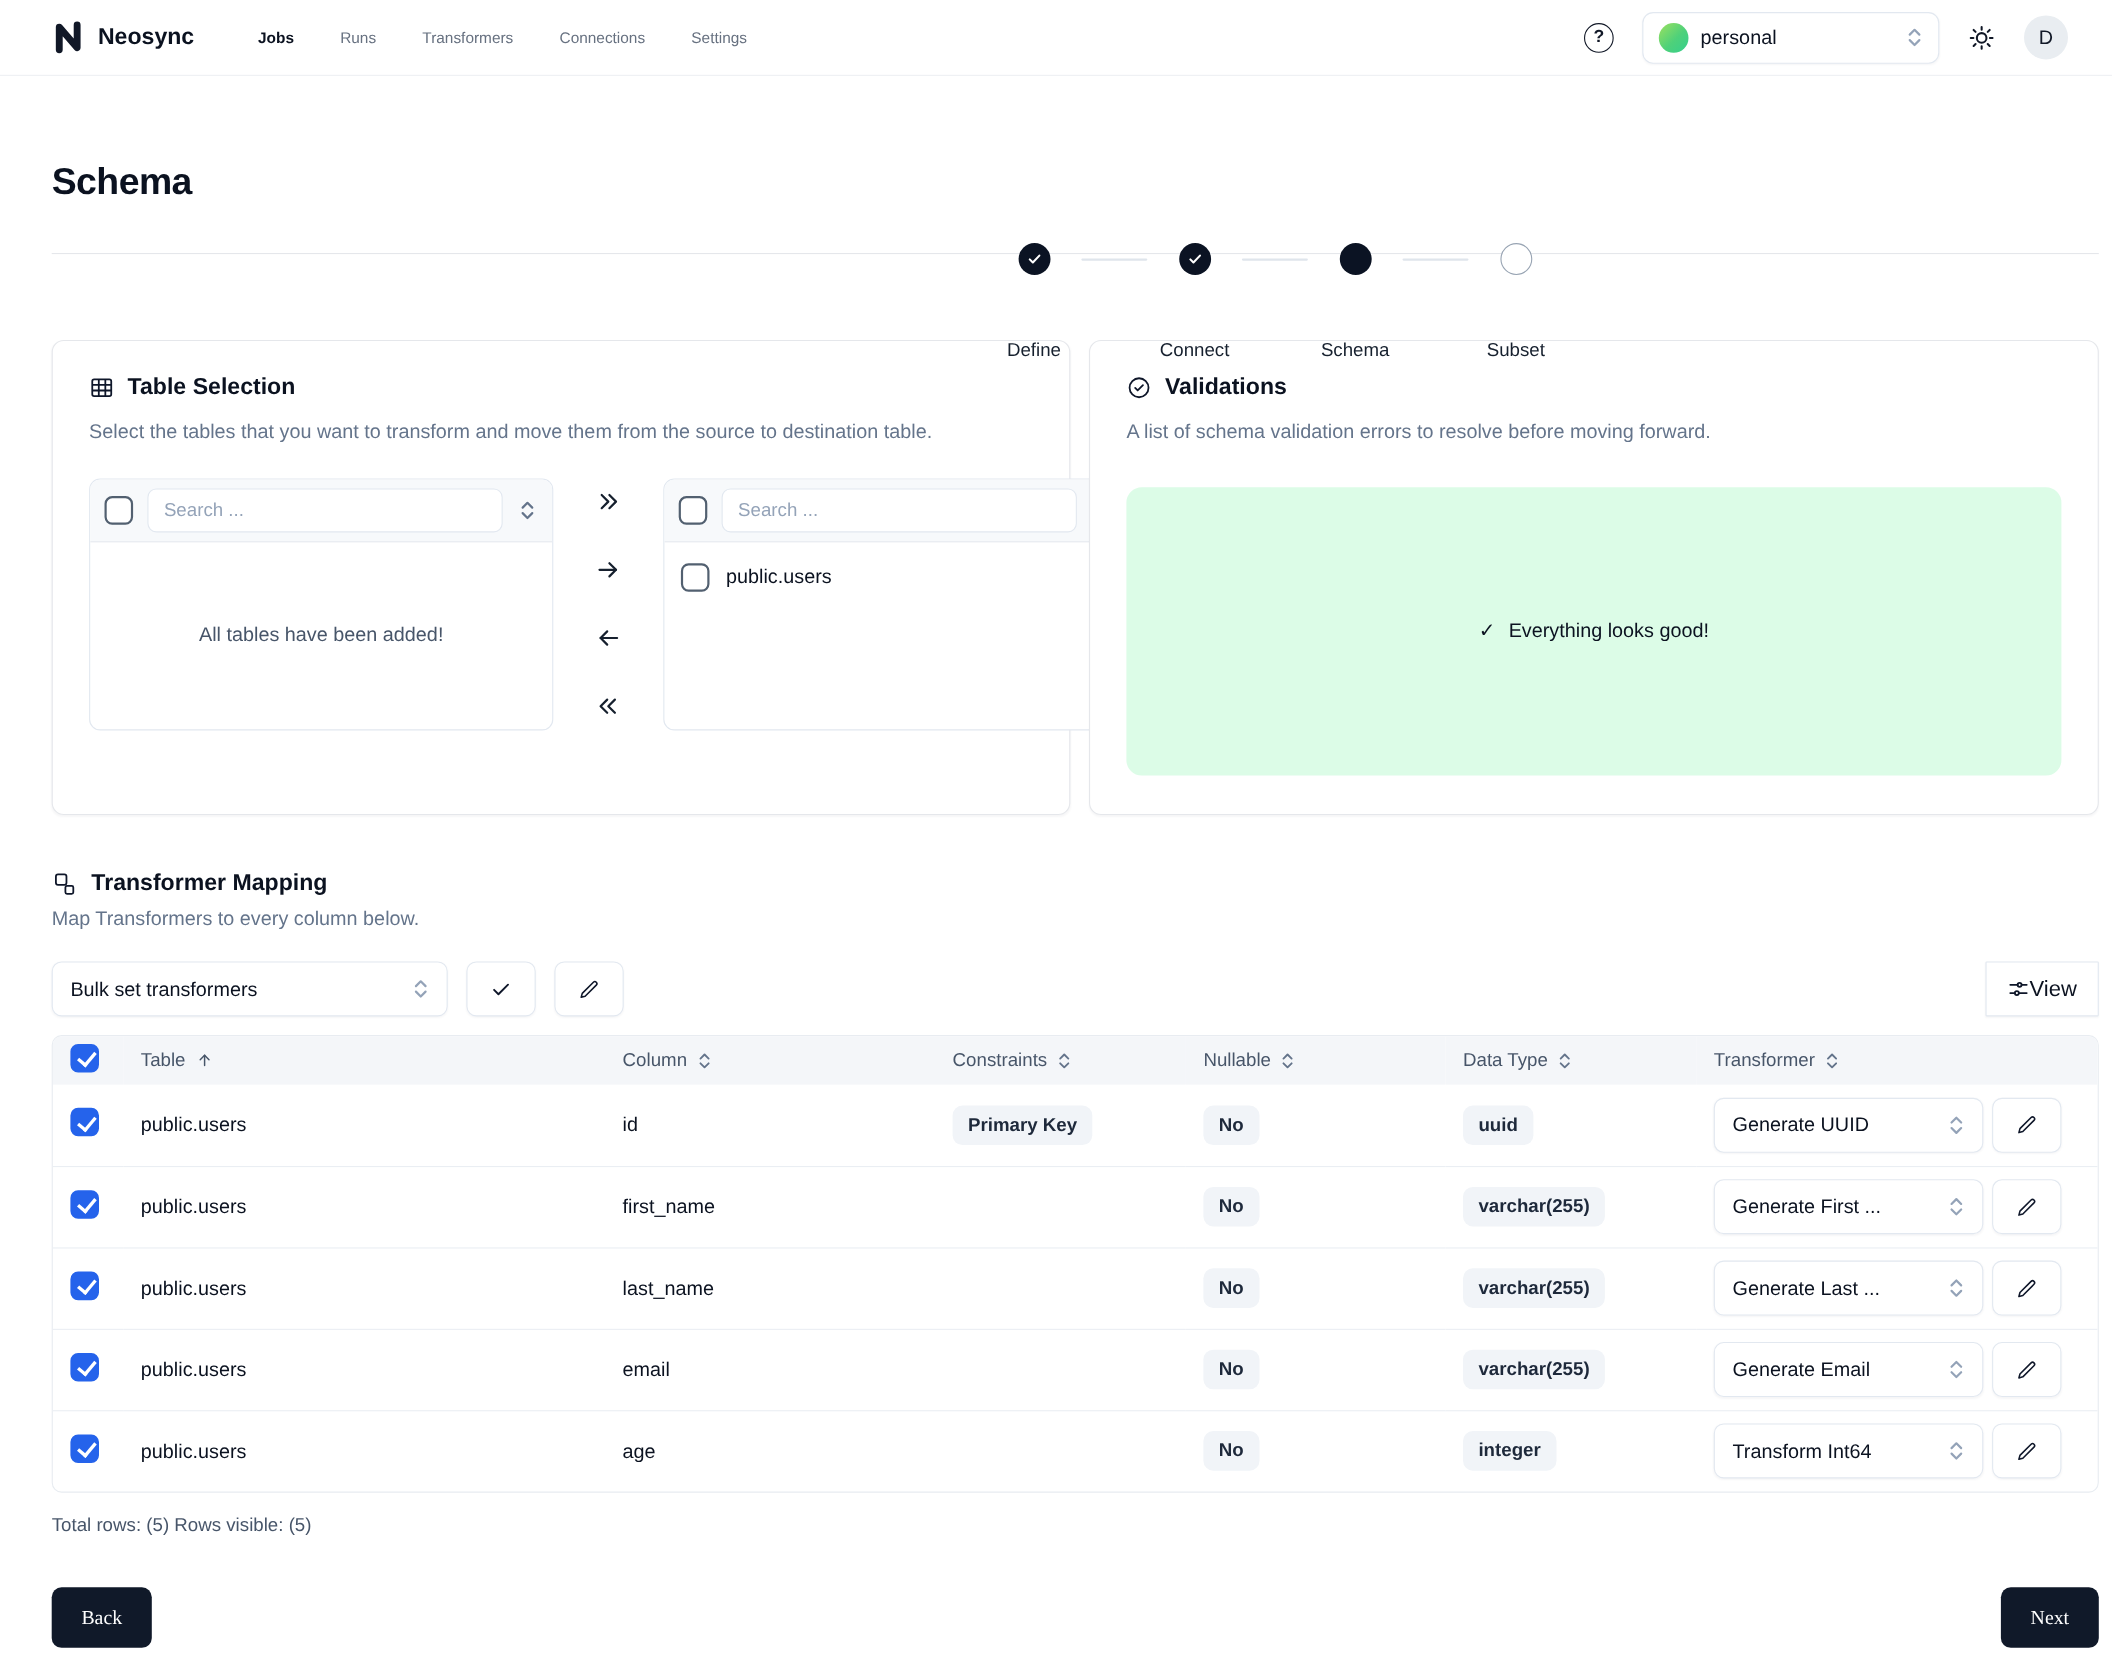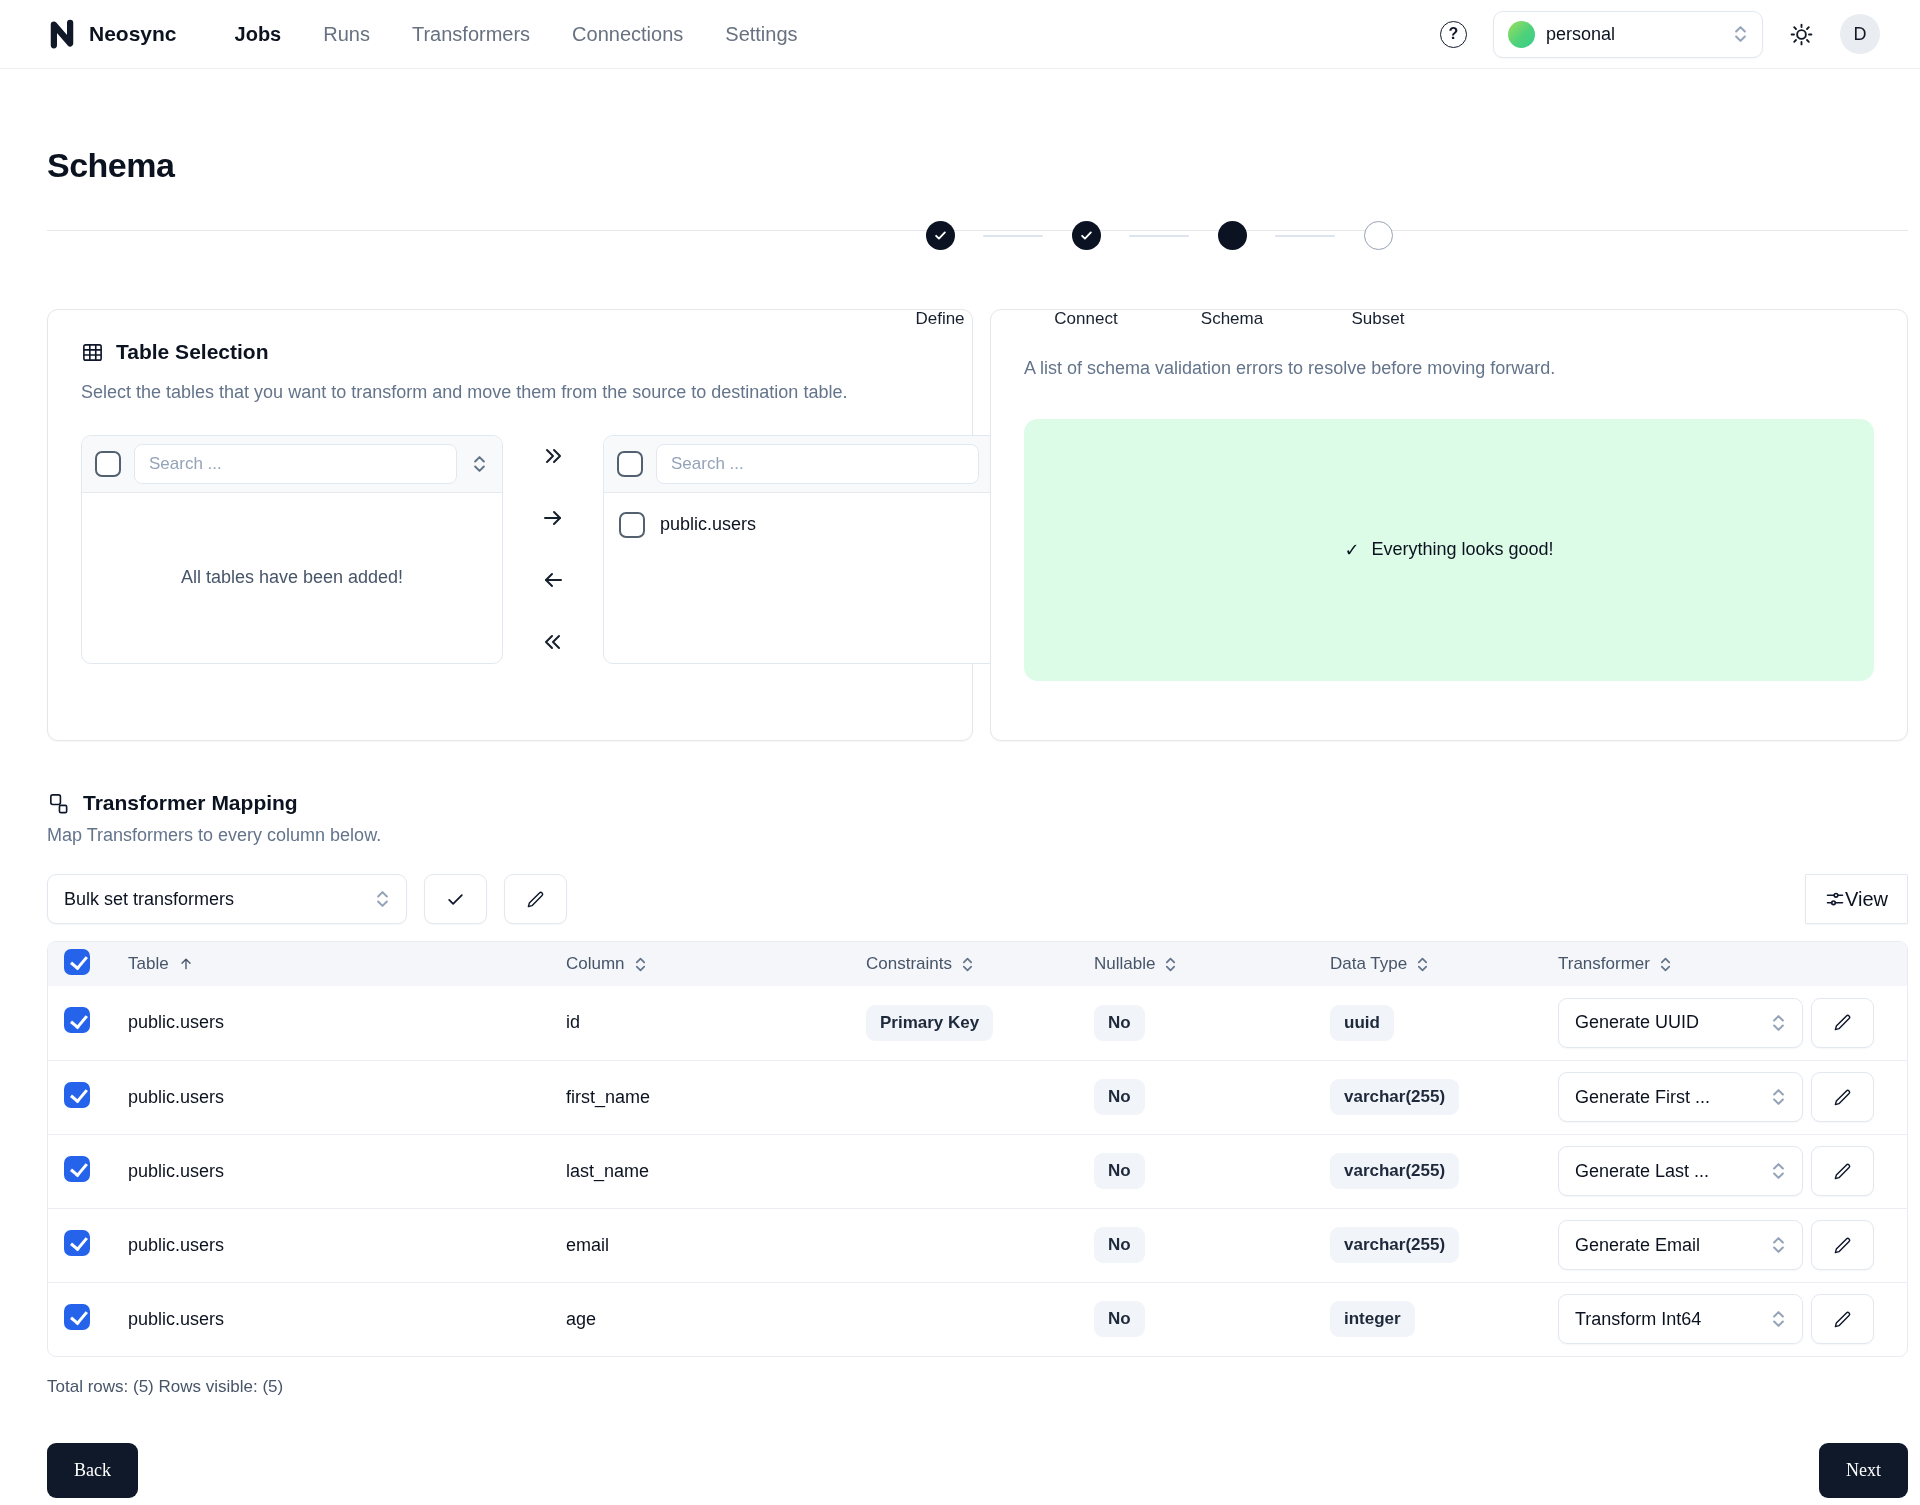--- a/index.html
+++ b/index.html
@@ -12,21 +12,21 @@
   svg { display:block; }
 
   
   .nav {
     height:69px; display:flex; align-items:center;
     padding:0 40px 0 47px; border-bottom:1px solid #eef0f3;
   }
   .brand { display:flex; align-items:center; gap:12px; cursor:pointer; }
   .brand-name { font-size:21px; font-weight:700; color:#0b1220; }
   .nav-links { display:flex; align-items:center; gap:42px; margin-left:58px; }
-  .nav-link { font-size:20px; font-weight:500; color:#677180; cursor:pointer; }
+  .nav-link { font-size:14px; font-weight:500; color:#677180; cursor:pointer; }
   .nav-link.active { color:#0b1220; font-weight:600; }
   .nav-right { margin-left:auto; display:flex; align-items:center; gap:26px; }
   .help-btn {
     width:27px; height:27px; border:1.8px solid #111827; border-radius:50%;
     display:flex; align-items:center; justify-content:center;
     font-size:16px; font-weight:700; color:#111827; cursor:pointer;
   }
   .account-pill {
     height:47px; border:1px solid #e2e8f0; border-radius:10px; background:#fff;
     display:flex; align-items:center; gap:11px; padding:0 14px; cursor:pointer;
@@ -331,20 +331,29 @@
             <div class="list-item">
               <span class="cb"></span>
               <span class="list-item-label">public.users</span>
             </div>
           </div>
         </div>
       </div>
     </section>
 
     <section class="card card-right">
+      <div class="card-head">
+        <span>
+          <svg width="23" height="23" viewBox="0 0 24 24" fill="none" stroke="#0f172a" stroke-width="1.7" stroke-linecap="round" stroke-linejoin="round">
+              <circle cx="12" cy="12" r="9"></circle>
+              <path d="M8.3 12.2l2.4 2.4 5-5"></path>
+            </svg>
+        </span>
+        <span class="card-title">Validations</span>
+      </div>
       <p class="card-desc">A list of schema validation errors to resolve before moving forward.</p>
       <div class="success-box">
         <span>✓</span>
         <span>Everything looks good!</span>
       </div>
     </section>
   </div>
 
   <div class="tm-head">
     <span>

